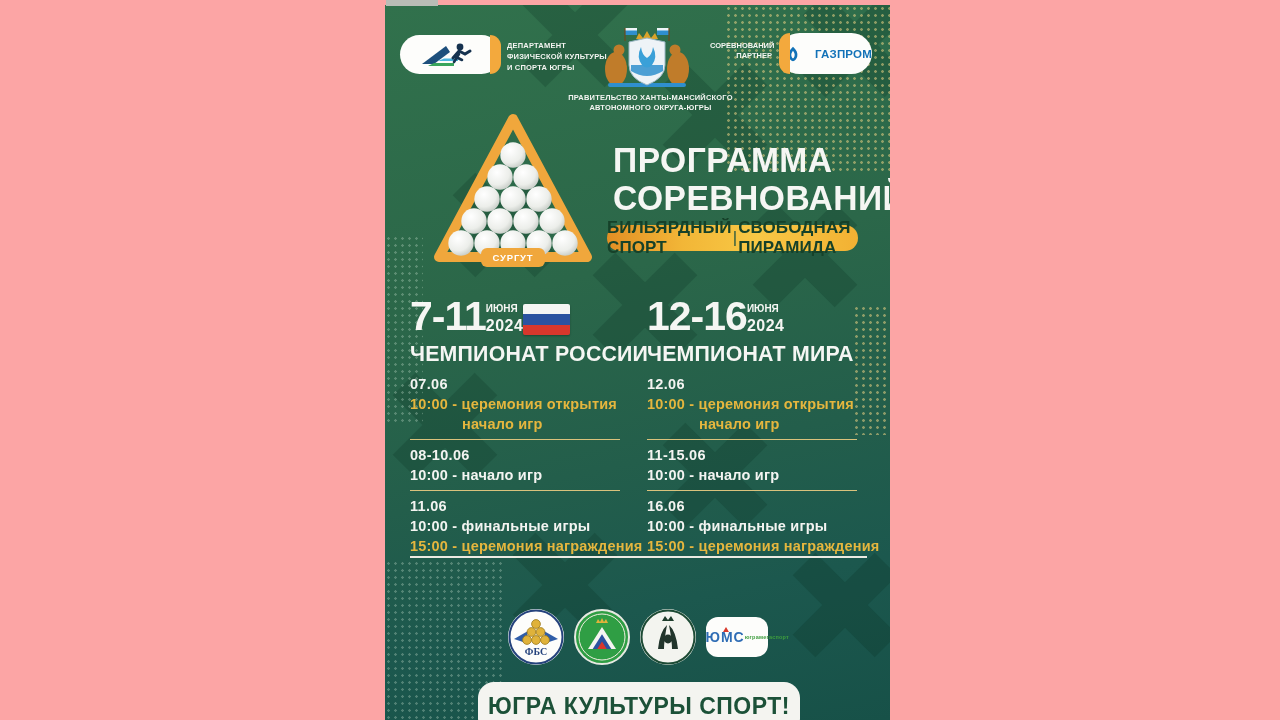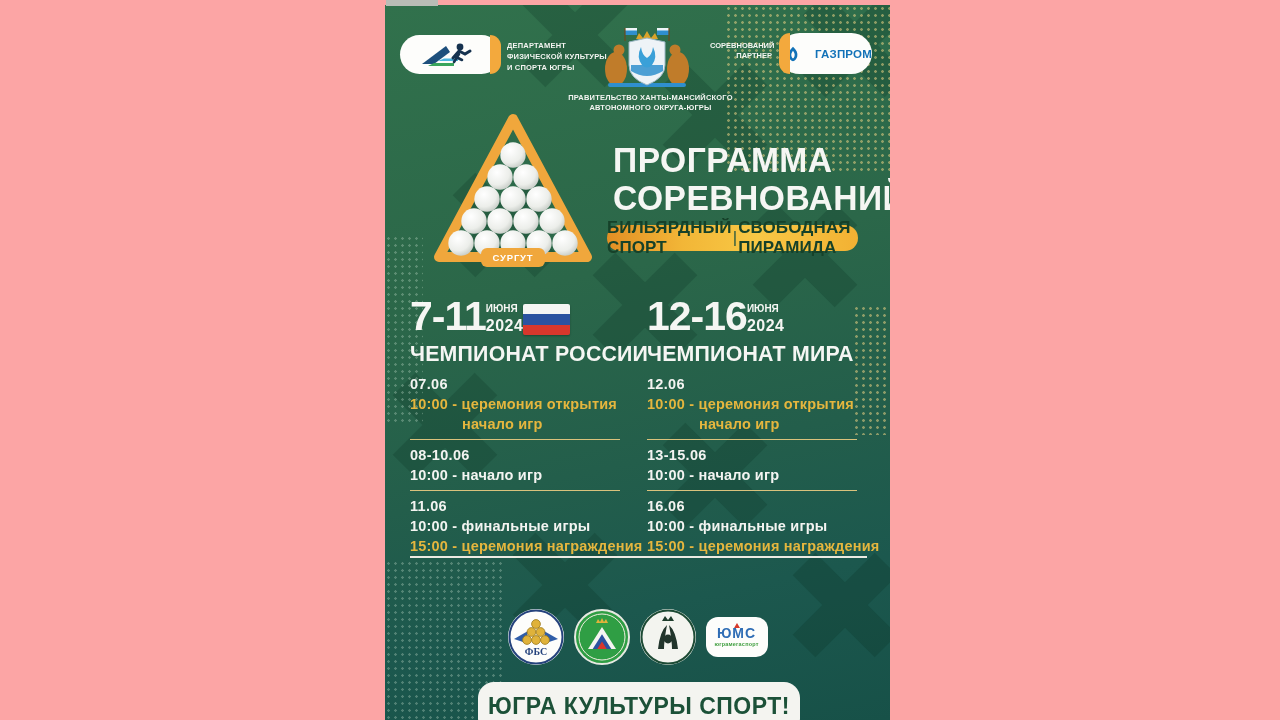--- a/index.html
+++ b/index.html
@@ -80,21 +80,21 @@
   
   .venue-hr { position:absolute; left:25px; top:551px; width:457px; border-top:2px solid #eceae2; }
   .venue { position:absolute; left:25px; top:560px; width:457px; text-align:center;
     font-size:15px; font-weight:800; color:#f3f4f1; letter-spacing:.2px; }
 
   
   .partners { position:absolute; left:0; top:604px; width:505px; display:flex;
     justify-content:center; align-items:center; gap:10px; }
   .p-circle { width:56px; height:56px; border-radius:50%; flex:none; position:relative; }
   .yums-pill { width:62px; height:40px; background:#fdfdfb; border-radius:12px; flex:none;
-    display:flex; flex-direction:column; align-items:center; justify-content:center; line-height:1; }
+    display:flex; flex-direction:row; align-items:center; justify-content:space-between; line-height:1; }
   .yums-abbr { color:#2f6db5; font-size:14px; font-weight:800; letter-spacing:1px; position:relative; }
   .yums-dot { position:absolute; right:16px; top:-3px; width:0; height:0;
     border-left:3px solid transparent; border-right:3px solid transparent; border-bottom:5px solid #d83a2b; }
   .yums-sub { color:#3f9e3f; font-size:5.5px; font-weight:bold; margin-top:2px; letter-spacing:.2px; }
 
   
   .footer-pill { position:absolute; left:93px; top:677px; width:322px; height:52px;
     background:#f4f4f0; border-radius:16px; display:flex; align-items:flex-start;
     justify-content:center; padding-top:11px; }
   .slogan { color:#1c5138; font-size:23px; font-weight:800; letter-spacing:.5px; }
@@ -264,21 +264,21 @@
           <div class="ev-month">ИЮНЯ</div>
           <div class="ev-year">2024</div>
         </div>
       </div>
       <div class="ev-name">ЧЕМПИОНАТ МИРА</div>
       <div class="sched">
         <div class="day">12.06</div>
         <div class="line t-gold">10:00 - церемония открытия</div>
         <div class="line t-gold indent">начало игр</div>
         <div class="divider"></div>
-        <div class="day">13-15.06</div>
+        <div class="day">11-15.06</div>
         <div class="line t-white">10:00 - начало игр</div>
         <div class="divider"></div>
         <div class="day">16.06</div>
         <div class="line t-white">10:00 - финальные игры</div>
         <div class="line t-gold">15:00 - церемония награждения</div>
       </div>
     </div>
 
     <div class="venue-hr"></div>
 

